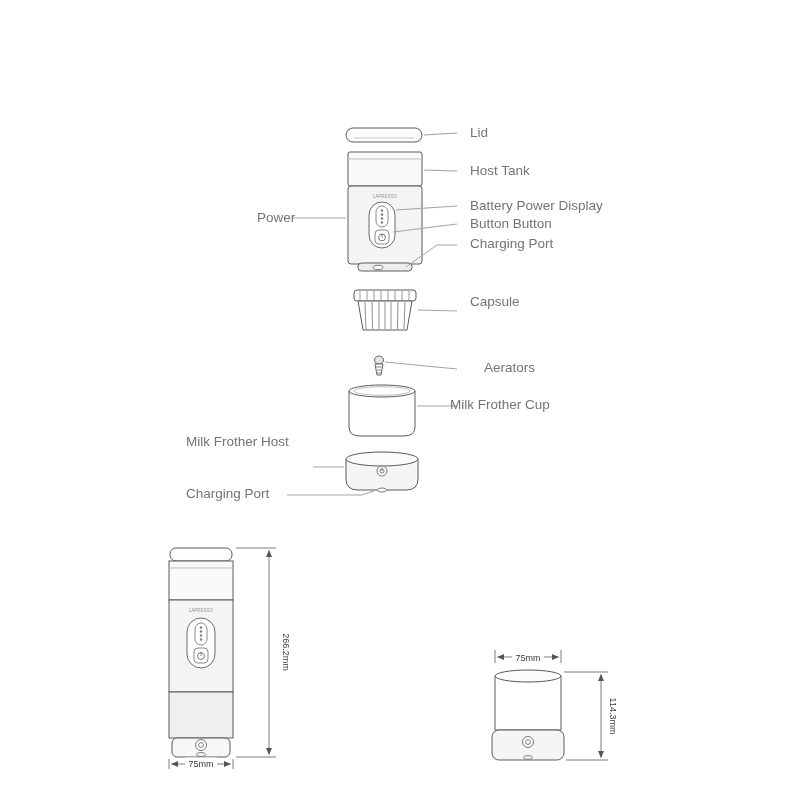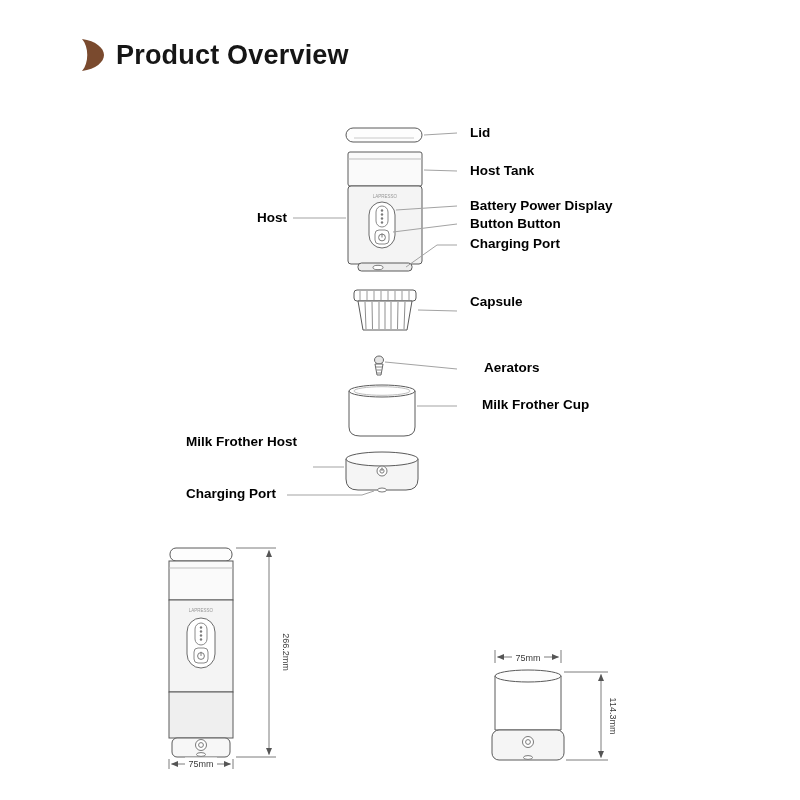--- a/index.html
+++ b/index.html
@@ -1,21 +1,21 @@
 <!DOCTYPE html>
 <html><head>
 <meta charset="utf-8">
 <style>
   html,body{margin:0;padding:0;background:#ffffff;}
   .page{position:relative;width:800px;height:800px;background:#fff;font-family:"Liberation Sans",sans-serif;overflow:hidden;}
   .art{position:absolute;left:0;top:0;}
   .art text{font-family:"Liberation Sans",sans-serif;}
   .hdr{position:absolute;left:78px;top:38px;display:flex;align-items:center;gap:12px;}
   .hdr .title{font-size:27px;font-weight:800;color:#161616;letter-spacing:.2px;}
-  .lbl{position:absolute;font-size:13.5px;font-weight:700;color:#000000;white-space:nowrap;}
+  .lbl{position:absolute;font-size:13.5px;font-weight:400;color:#737373;white-space:nowrap;}
 </style>
 </head>
 <body>
 
 <div class="page">
 
   <svg class="art" width="800" height="800" viewBox="0 0 800 800">
     <defs>
       <marker id="arr" markerWidth="8" markerHeight="8" refX="6.5" refY="3" orient="auto-start-reverse" markerUnits="userSpaceOnUse">
         <path d="M0,0 L7,3 L0,6 Z" fill="#555"></path>
@@ -158,31 +158,25 @@
       <line x1="497.5" y1="657" x2="558.5" y2="657" marker-start="url(#arr)" marker-end="url(#arr)"></line>
       <rect x="512" y="651" width="32" height="12" fill="#fff" stroke="none"></rect>
       <line x1="564" y1="672" x2="608" y2="672"></line>
       <line x1="566" y1="760" x2="608" y2="760"></line>
       <line x1="601" y1="674.5" x2="601" y2="757.5" marker-start="url(#arr)" marker-end="url(#arr)"></line>
     </g>
     <text x="528" y="660.5" font-size="9" fill="#3a3a3a" text-anchor="middle">75mm</text>
     <text transform="translate(610,716) rotate(90)" font-size="9" fill="#3a3a3a" text-anchor="middle">114.3mm</text>
   </svg>
 
-  <div class="hdr">
-    <svg width="26" height="34" viewBox="0 0 26 34">
-      <path d="M4,1 C18,3 26,10 26,17 C26,24 18,31 4,33 C11,25 11,9 4,1 Z" fill="#7a4a2e"></path>
-    </svg>
-    <div class="title">Product Overview</div>
-  </div>
 
   <div class="lbl" style="left:470px;top:125px;">Lid</div>
   <div class="lbl" style="left:470px;top:163px;">Host Tank</div>
   <div class="lbl" style="left:470px;top:198px;">Battery Power Display</div>
   <div class="lbl" style="left:470px;top:216px;">Button Button</div>
   <div class="lbl" style="left:470px;top:236px;">Charging Port</div>
-  <div class="lbl" style="left:257px;top:210px;">Host</div>
+  <div class="lbl" style="left:257px;top:210px;">Power</div>
   <div class="lbl" style="left:470px;top:294px;">Capsule</div>
   <div class="lbl" style="left:484px;top:360px;">Aerators</div>
-  <div class="lbl" style="left:482px;top:397px;">Milk Frother Cup</div>
+  <div class="lbl" style="left:450px;top:397px;">Milk Frother Cup</div>
   <div class="lbl" style="left:186px;top:434px;">Milk Frother Host</div>
   <div class="lbl" style="left:186px;top:486px;">Charging Port</div>
 </div>
 
 </body></html>

